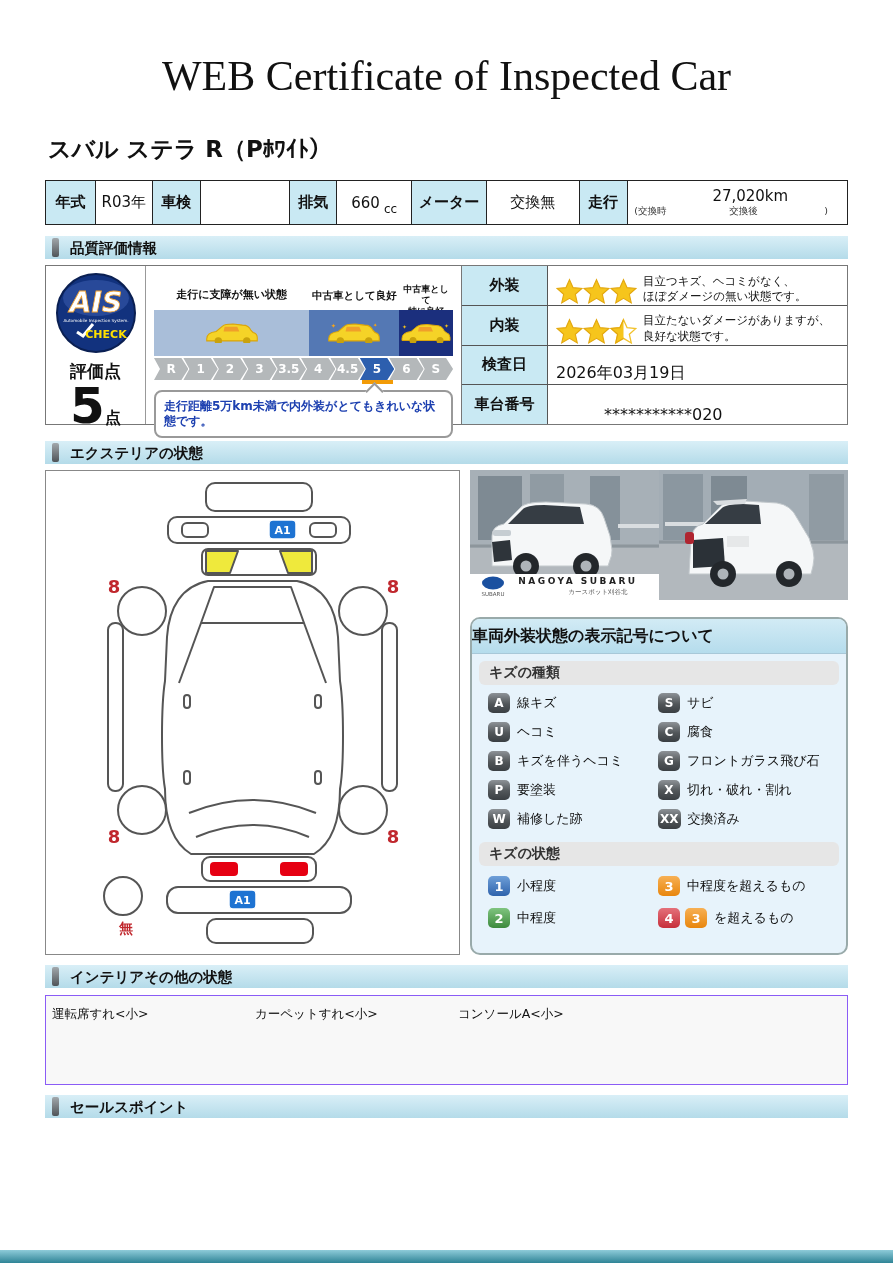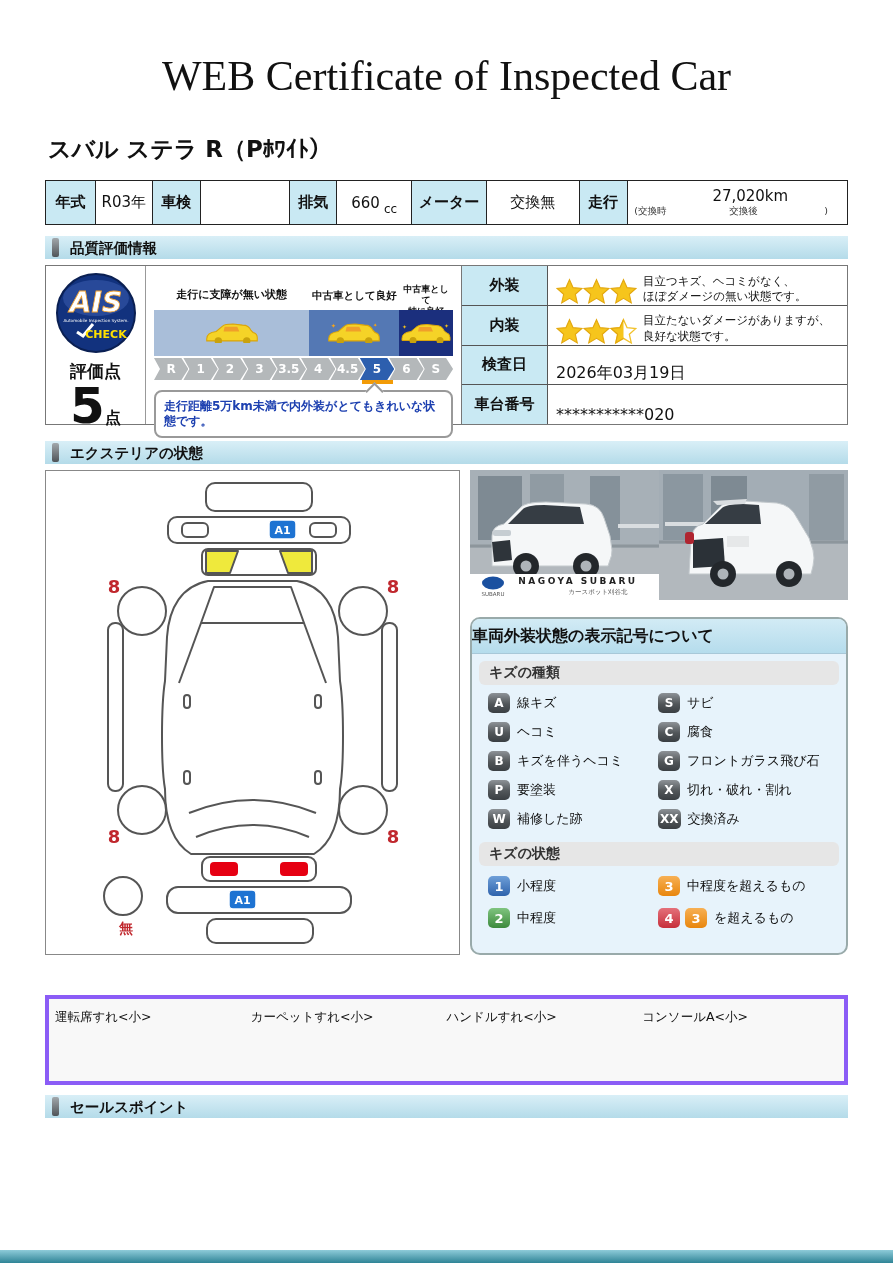--- a/index.html
+++ b/index.html
@@ -53,21 +53,21 @@
         clip-path:polygon(0 0,calc(100% - 7px) 0,100% 50%,calc(100% - 7px) 100%,0 100%,6px 50%);}
   .chev:first-child{margin-left:0;}
   .chev.active{background:#2d5fae;}
   .scale-underline{position:absolute;left:69.5%;bottom:-4px;width:10.5%;height:4px;background:#f29b07;}
   .callout{position:relative;margin-top:10px;border:2px solid #999;border-radius:8px;background:#fff;
            padding:7px 8px;font-size:12px;font-weight:bold;color:#1d40b0;line-height:1.25;}
   .callout::before{content:"";position:absolute;top:-7px;left:72%;width:11px;height:11px;background:#fff;
            border-left:2px solid #999;border-top:2px solid #999;transform:rotate(45deg);}
   .q-right{flex:1;display:flex;flex-direction:column;border-left:1px solid #777;}
   .q-row{flex:1;display:flex;border-bottom:1px solid #555;}
-  .q-row:last-child{border-bottom:none;}
+  .q-row:last-child{border-bottom:none;gap:48px;}
   .q-row .rl{width:85px;background:#c9e9f3;font-weight:bold;font-size:15px;display:flex;
              align-items:center;justify-content:center;border-right:1px solid #555;}
   .q-row .rv{flex:1;display:flex;align-items:flex-end;padding-left:8px;font-size:16px;}
   .starset{display:flex;align-items:center;margin-right:6px;}
   .star{width:27px;height:27px;}
   .star-full{fill:#f6c51c;stroke:#e3a70e;stroke-width:1;}
   .star-empty{fill:#fff;stroke:#f2c22c;stroke-width:1.2;}
   .rv .desc{font-size:11.5px;line-height:1.35;}
   
   .diagram{position:absolute;left:45px;top:470px;width:415px;height:485px;border:1px solid #888;
@@ -86,21 +86,21 @@
          box-sizing:border-box;background:linear-gradient(#8d9297,#515659 55%,#3a3f43);}
   .states{display:grid;grid-template-columns:170px 1fr;row-gap:12px;padding:6px 0 0 16px;}
   .nb{width:22px;height:20px;border-radius:5px;margin-right:7px;color:#fff;font-size:13px;
       font-weight:bold;display:inline-flex;align-items:center;justify-content:center;}
   .nb.n1{background:linear-gradient(#6e9fd8,#2f63ac);}
   .nb.n2{background:linear-gradient(#7fc47f,#3d8a3d);}
   .nb.n3{background:linear-gradient(#f7b054,#e8860d);}
   .nb.n4{background:linear-gradient(#e4707a,#c62f3b);}
   .nb+.nb{margin-left:-2px;}
   
-  .panel{position:absolute;left:45px;width:803px;border:4px solid #8b5cf6;background:#f8f8f8;
+  .panel{position:absolute;left:45px;width:803px;border:1px solid #8b5cf6;background:#f8f8f8;
          box-sizing:border-box;font-size:12.5px;}
   .interior-box{top:995px;height:90px;display:flex;padding:10px 6px;}
   .interior-box span{width:203px;}
   .sales-box{top:1125px;height:92px;padding:10px 8px;}
   .footer-bar{position:absolute;left:0;top:1250px;width:893px;height:13px;
               background:linear-gradient(#8ecbd9,#2f8496);}
   
   .photos svg text{font-family:"DejaVu Sans",sans-serif;}
 </style>
 </head>
@@ -422,24 +422,27 @@
           <span>中程度</span>
         </div>
       <div class="sitem">
           <span class="nb n4">4</span>
           <span class="nb n3">3</span>
           <span>を超えるもの</span>
         </div>
     </div>
   </div>
 
+  <div class="sec" style="top:965px">
+    <div class="tab"></div>
+    <div class="t">インテリアその他の状態</div>
+  </div>
   <div class="panel interior-box">
     <span>運転席すれ&lt;小&gt;</span>
     <span>カーペットすれ&lt;小&gt;</span>
-    <span>ハンドルすれ&lt;小&gt;</span>
     <span>コンソールA&lt;小&gt;</span>
   </div>
 
   <div class="sec" style="top:1095px">
     <div class="tab"></div>
     <div class="t">セールスポイント</div>
   </div>
 
   <div class="footer-bar"></div>
 </div>

